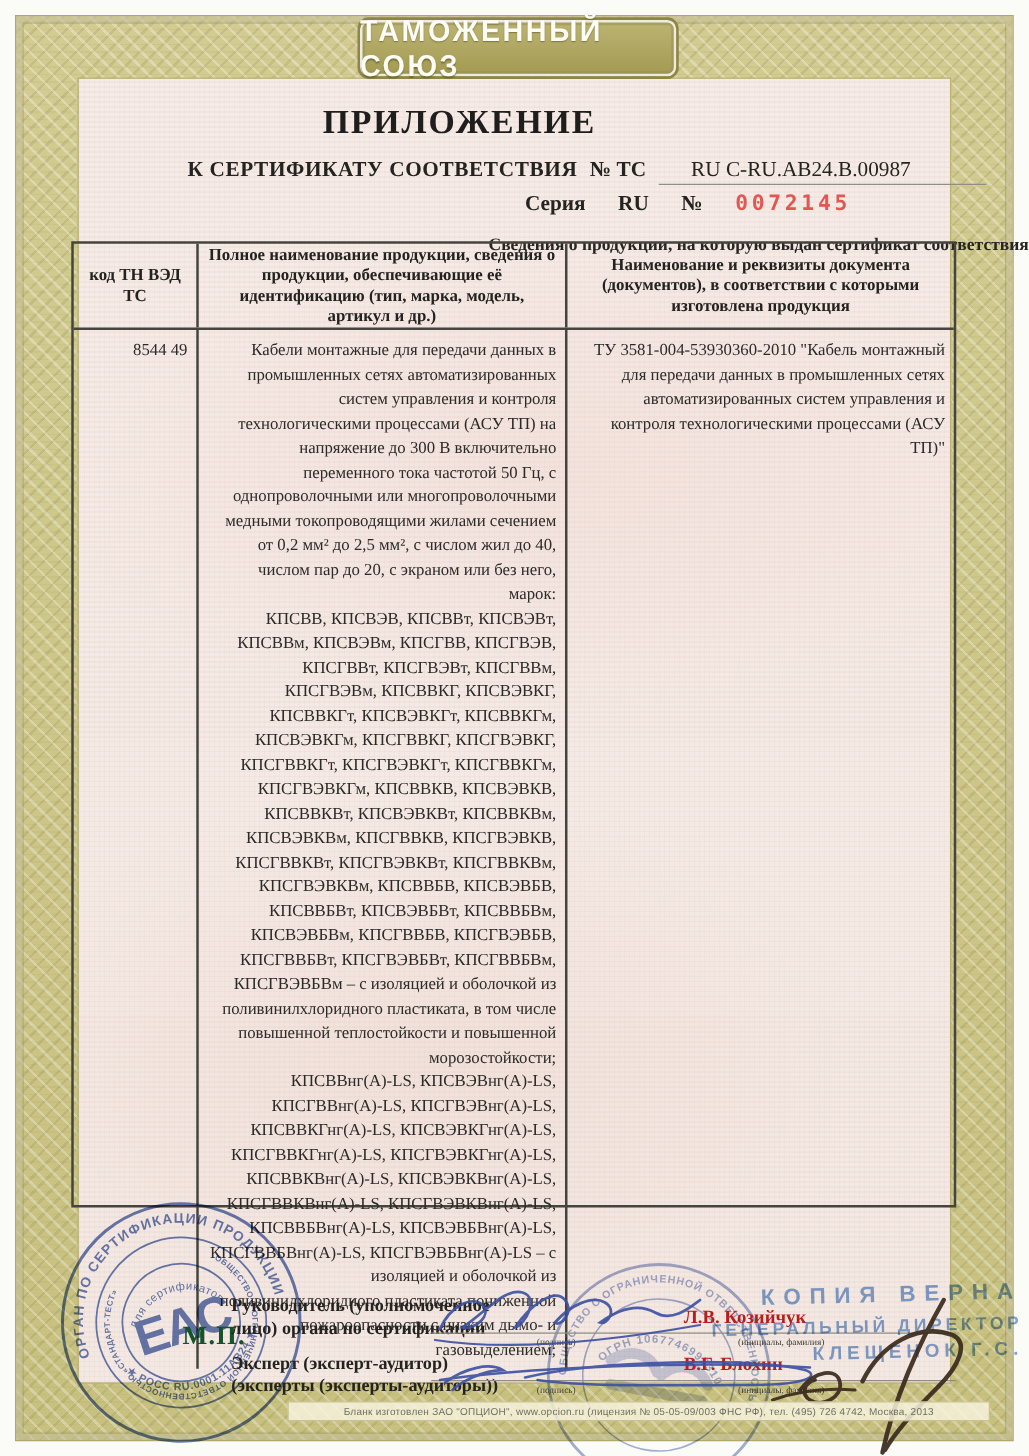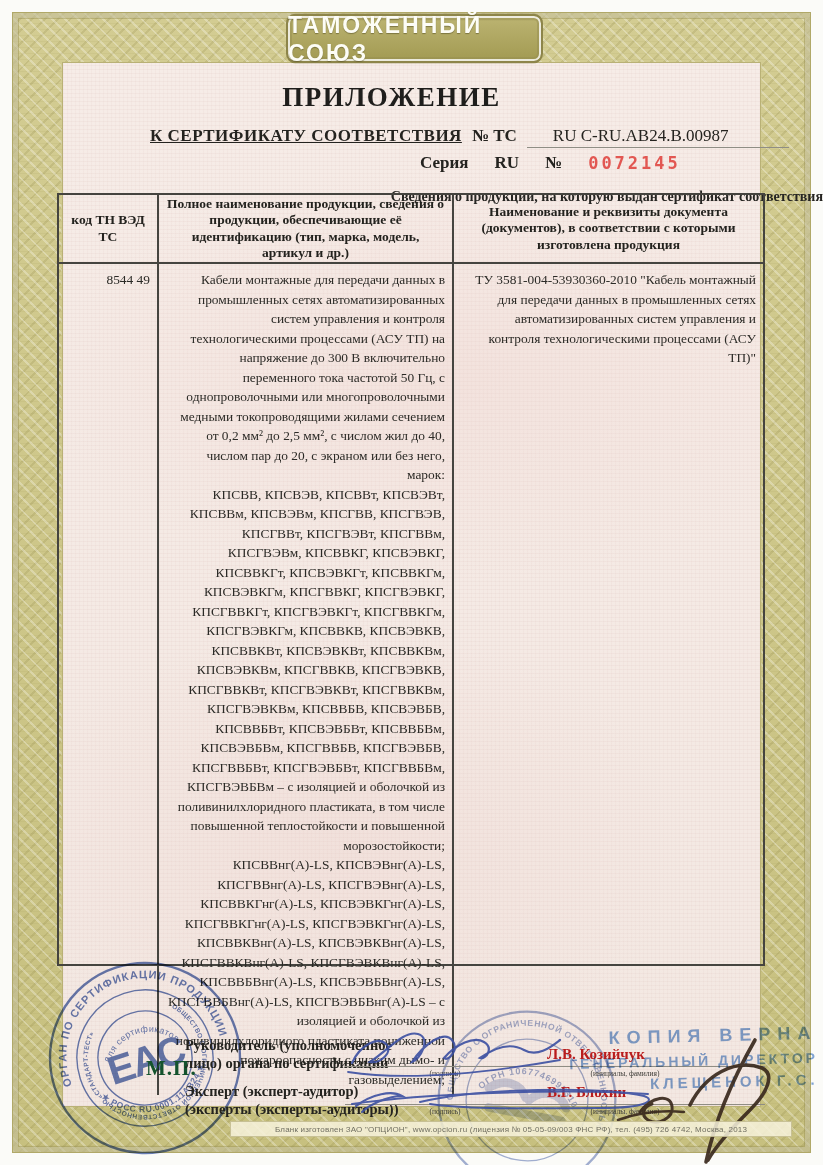--- a/index.html
+++ b/index.html
@@ -21,24 +21,24 @@
     linear-gradient(#f6ece7,#f3e8e2);}
 
   
   .banner{position:absolute;left:286px;top:15px;width:253px;height:43px;border-radius:9px;
     background:linear-gradient(#bcb472,#a29a52);border:2px solid #8d854a;
     box-shadow:inset 0 0 0 2px rgba(255,255,255,.8), inset 0 0 0 4px rgba(150,142,80,.5);
     display:flex;align-items:center;justify-content:center;
     font-family:"Liberation Sans",sans-serif;font-weight:bold;font-size:23px;letter-spacing:2px;
     color:#fdfdf6;text-shadow:0 1px 1px rgba(90,84,40,.6);transform:scaleY(1.05);}
   .doc-title{position:absolute;left:0;top:82px;width:735px;text-align:center;
-    font-size:27px;font-weight:bold;letter-spacing:1.5px;color:#1f1e1c;padding-left:24px;}
+    font-size:27px;font-weight:bold;letter-spacing:1.5px;color:#1f1e1c;}
   .cert-line{position:absolute;left:150px;right:34px;top:126px;display:flex;align-items:baseline;gap:10px;
     font-size:17px;color:#24231f;}
-  .cert-line .lbl{font-weight:bold;letter-spacing:.5px;white-space:nowrap;text-decoration:underline;}
+  .cert-line .lbl{font-weight:bold;letter-spacing:.5px;white-space:nowrap;}
   .cert-line .no-lbl{font-weight:bold;white-space:nowrap;}
   .cert-line .val{flex:1;border-bottom:1px solid #8f8d84;padding:0 0 1px 26px;white-space:nowrap;}
   .series-line{position:absolute;left:420px;top:153px;display:flex;align-items:flex-start;gap:26px;
     font-size:17px;color:#24231f;}
   .series-line .s-lbl{font-weight:bold;}
   .serial{font-family:"DejaVu Sans Mono",monospace;font-weight:bold;font-size:17px;
     letter-spacing:3px;color:#e25752;}
 
   
   .tbl-caption{position:absolute;left:0;top:189px;width:823px;text-align:right;

